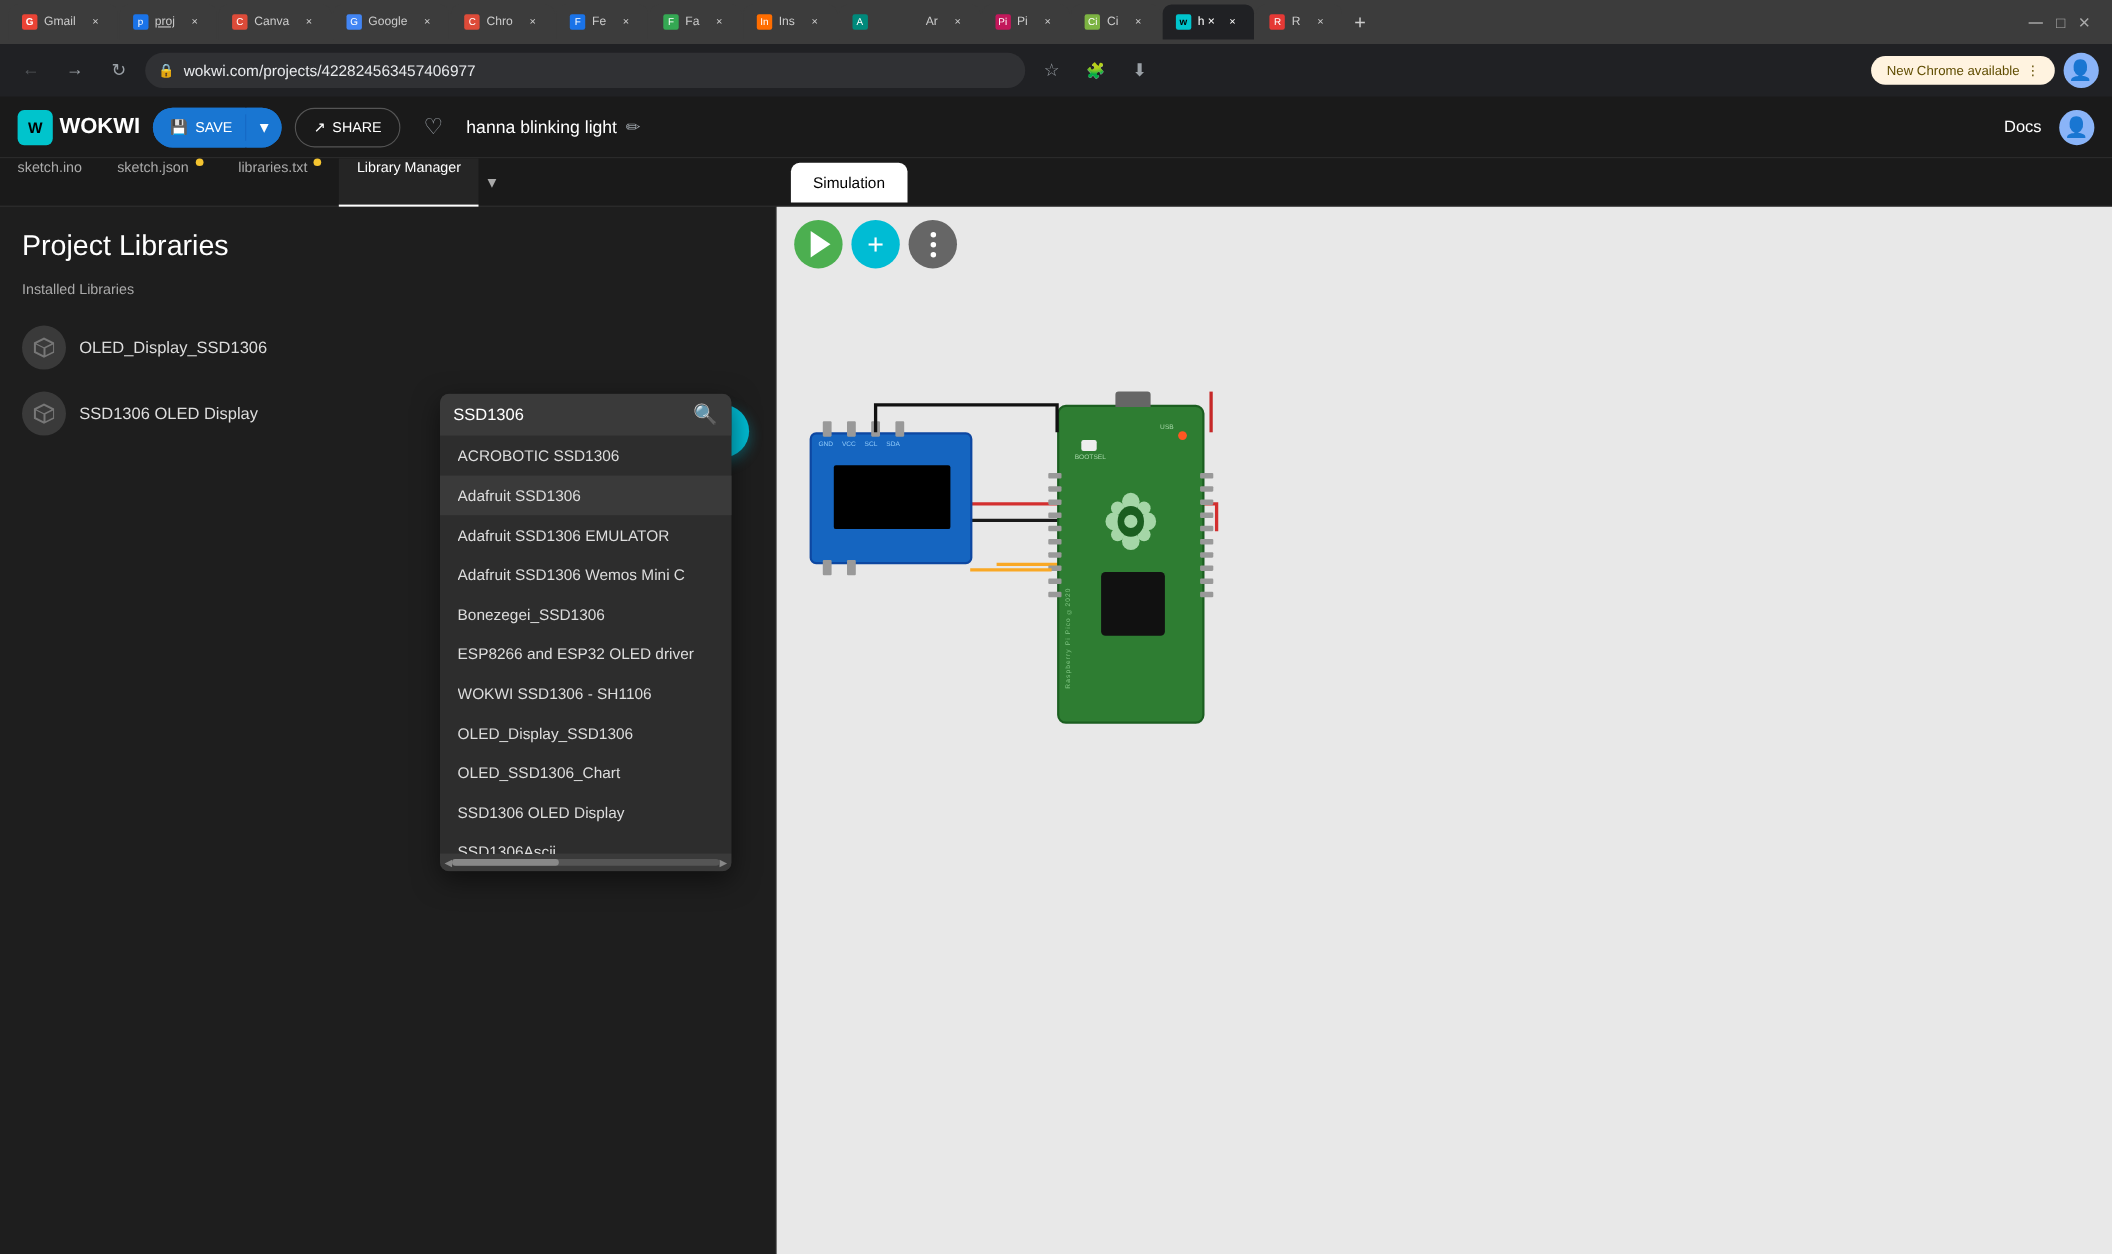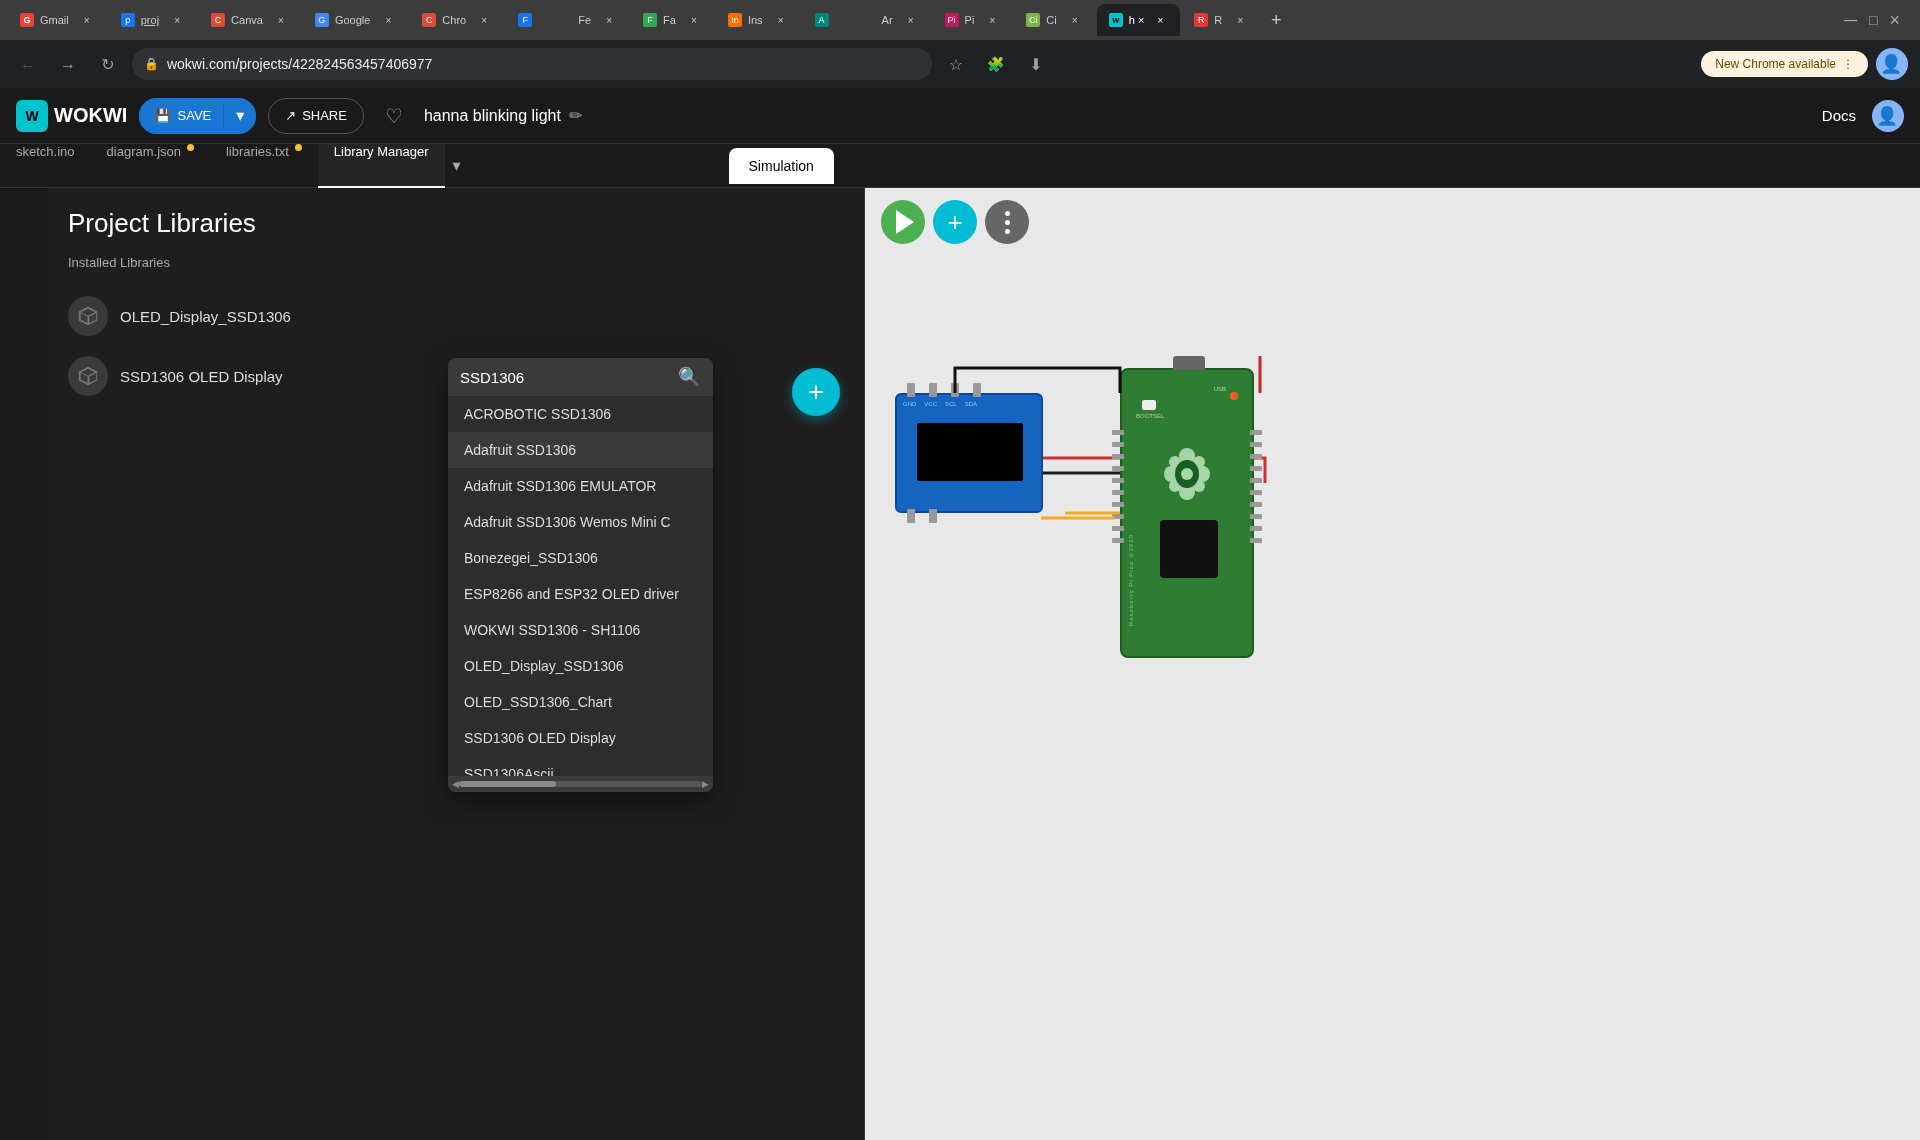--- a/index.html
+++ b/index.html
@@ -37,21 +37,21 @@
     .file-tab { padding: 0 16px; height: 44px; display: flex; align-items: flex-start; font-size: 13px; color: #aaa; cursor: pointer; border-bottom: 2px solid transparent; gap: 6px; }
     .file-tab.active { color: #fff; border-bottom: 2px solid #fff; background: #252525; }
     .dot { width: 7px; height: 7px; border-radius: 50%; background: #f4c430; display: inline-block; }
     .tab-dropdown { padding: 0 8px; height: 44px; display: flex; align-items: center; color: #aaa; cursor: pointer; }
     .simulation-tab { background: #fff; color: #000; border-radius: 8px 8px 0 0; padding: 0 20px; height: 36px; display: flex; align-items: center; font-size: 14px; font-weight: 500; margin-left: 260px; cursor: pointer; }
 
     
     .main-layout { display: flex; height: calc(1140px - 40px - 48px - 56px - 44px); }
 
     
-    .left-panel { width: 817px; background: #1e1e1e; border-right: 1px solid #333; position: relative; padding: 20px; margin-left: 48px; }
+    .left-panel { width: 706px; background: #1e1e1e; border-right: 1px solid #333; position: relative; padding: 20px; }
     .page-title { font-size: 26px; font-weight: 400; color: #fff; margin-bottom: 16px; }
     .installed-label { font-size: 13px; color: #aaa; margin-bottom: 16px; }
     .library-item { display: flex; align-items: center; gap: 12px; padding: 10px 0; }
     .lib-icon { width: 40px; height: 40px; border-radius: 50%; background: #3a3a3a; display: flex; align-items: center; justify-content: center; color: #888; font-size: 18px; flex-shrink: 0; }
     .lib-name { font-size: 15px; color: #ddd; }
     .add-btn-fab { width: 48px; height: 48px; border-radius: 50%; background: #00bcd4; display: flex; align-items: center; justify-content: center; font-size: 28px; color: #fff; cursor: pointer; position: absolute; top: 180px; right: 24px; box-shadow: 0 4px 12px rgba(0,188,212,0.4); }
 
     
     .search-dropdown { position: absolute; top: 160px; left: 120px; width: 250px; background: #2d2d2d; border-radius: 8px; box-shadow: 0 8px 24px rgba(0,0,0,0.5); z-index: 100; overflow: hidden; }
     .search-input-row { display: flex; align-items: center; padding: 8px 12px; gap: 8px; background: #3a3a3a; }
@@ -116,21 +116,21 @@
     <span style="font-size:11px;">Google</span>
     <div class="tab-close">×</div>
   </div>
   <div class="tab">
     <div class="tab-favicon" style="background:#dd4b39;color:#fff;font-size:9px;display:flex;align-items:center;justify-content:center;">C</div>
     <span style="font-size:11px;">Chro</span>
     <div class="tab-close">×</div>
   </div>
   <div class="tab">
     <div class="tab-favicon" style="background:#1a73e8;color:#fff;font-size:9px;display:flex;align-items:center;justify-content:center;">F</div>
-    <span style="font-size:11px;margin-left:40px;">Fe</span>
+    <span style="font-size:11px;">Fe</span>
     <div class="tab-close">×</div>
   </div>
   <div class="tab">
     <div class="tab-favicon" style="background:#34a853;color:#fff;font-size:9px;display:flex;align-items:center;justify-content:center;">F</div>
     <span style="font-size:11px;">Fa</span>
     <div class="tab-close">×</div>
   </div>
   <div class="tab">
     <div class="tab-favicon" style="background:#ff6d00;color:#fff;font-size:9px;display:flex;align-items:center;justify-content:center;text-align:right;">In</div>
     <span style="font-size:11px;">Ins</span>
@@ -219,21 +219,21 @@
       <span style="font-size:18px;">👤</span>
     </div>
   </div>
 </div>
 
 <div class="file-tabs">
   <div class="file-tab">
     <span>sketch.ino</span>
   </div>
   <div class="file-tab">
-    <span>diagram.json</span>
+    <span>sketch.json</span>
     <span class="dot"></span>
   </div>
   <div class="file-tab">
     <span>libraries.txt</span>
     <span class="dot"></span>
   </div>
   <div class="file-tab active">
     <span>Library Manager</span>
   </div>
   <div class="tab-dropdown">▾</div>

